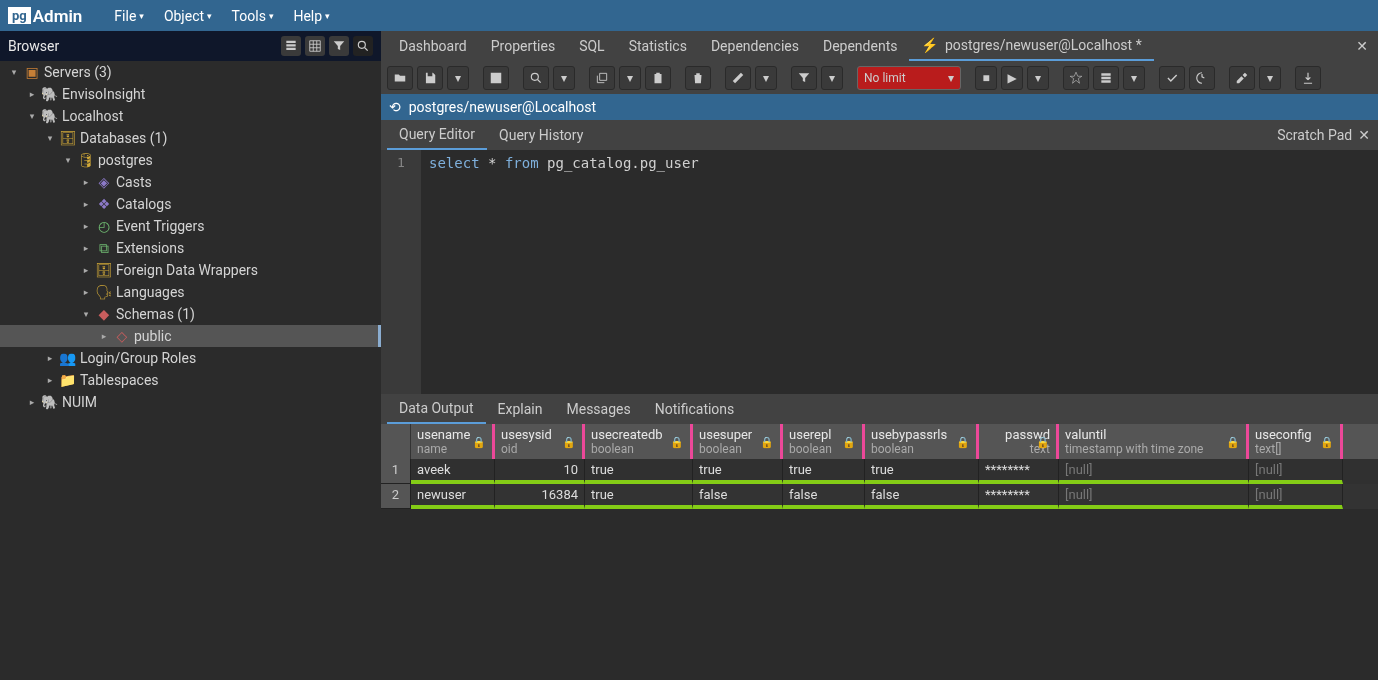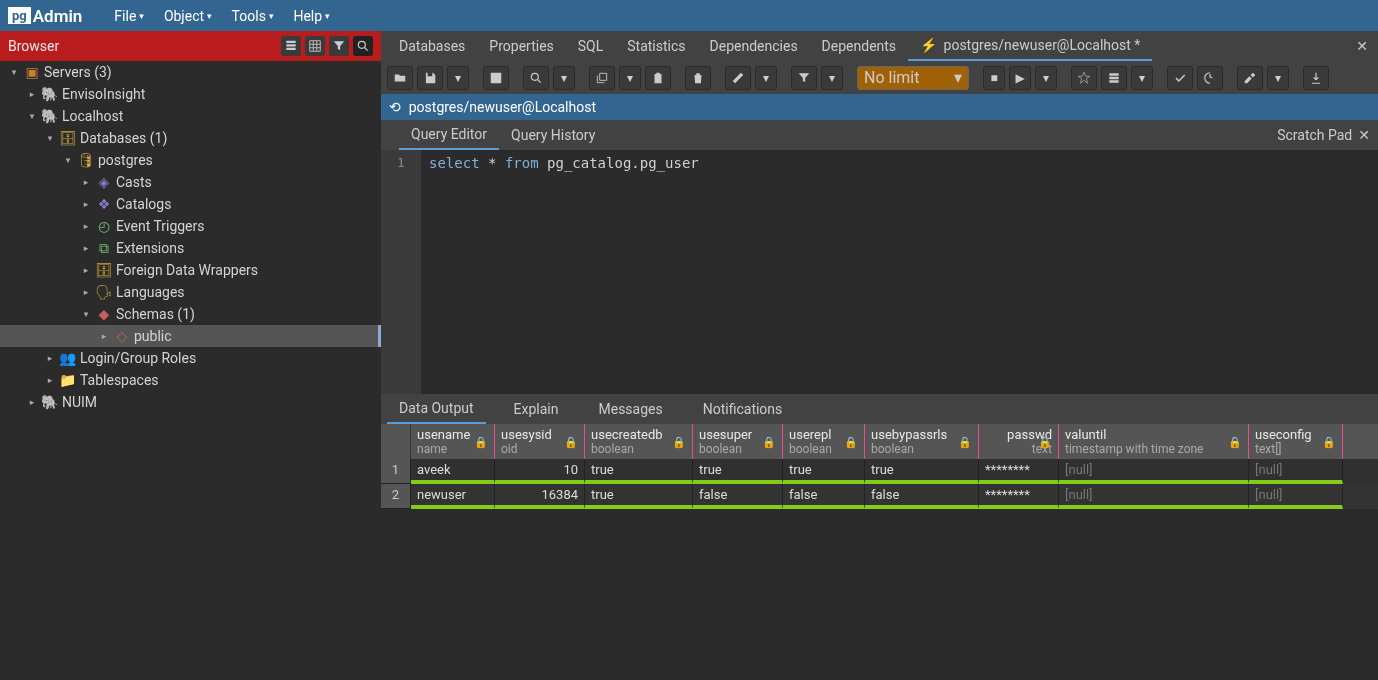--- a/index.html
+++ b/index.html
@@ -43,21 +43,21 @@
 .caret-down { font-size: 9px; }
 
 
 .toolbar-row {
   height: 30px;
   display: flex;
   background: #3e3e3e;
 }
 .browser-header {
   width: 381px;
-  background: #b91c1c;
+  background: #0f172a;
   display: flex;
   align-items: center;
   padding: 0 8px;
   color: #e8e8e8;
 }
 .browser-title { flex: 1; font-size: 14px; }
 .browser-btns { display: flex; gap: 4px; }
 .sq-btn {
   width: 20px; height: 20px;
   background: #3a3a3a;
@@ -129,43 +129,43 @@
   min-width: 22px; height: 24px;
   background: #3a3a3a;
   border: 1px solid #2a2a2a;
   border-radius: 3px;
   display: flex; align-items: center; justify-content: center;
   color: #ccc; font-size: 12px; cursor: pointer;
   padding: 0 5px;
 }
 .tb-sep { width: 6px; }
 .limit-select {
-  width: 112px; height: 24px;
-  background: #a16207;
+  width: 104px; height: 24px;
+  background: #b91c1c;
   border: 1px solid #666;
   border-radius: 3px;
   color: #ccc;
-  font-size: 16px;
+  font-size: 12px;
   padding: 0 6px;
   display: flex; align-items: center; justify-content: space-between;
 }
 
 .context-bar {
   height: 26px;
   background: #326690;
   display: flex; align-items: center;
   padding: 0 8px; gap: 8px;
   color: #fff; font-size: 14px;
 }
 
 .editor-tabs {
   height: 30px;
   background: #424242;
   display: flex; align-items: center;
-  padding-left: 18px;
+  padding-left: 6px;
 }
 .ed-tab {
   color: #ccc; padding: 6px 12px; font-size: 14px; cursor: pointer;
 }
 .ed-tab.active { border-bottom: 2px solid #5b9dd9; }
 .scratch { margin-left: auto; padding-right: 8px; color: #ccc; font-size: 14px; display: flex; align-items: center; gap: 6px; }
 
 .editor-area {
   height: 244px;
   background: #2b2b2b;
@@ -182,32 +182,31 @@
 }
 .kw { color: #7fb0dc; }
 .op { color: #d4d4d4; }
 .tbl { color: #d0d0d0; }
 
 .result-tabs {
   height: 30px;
   background: #424242;
   display: flex; align-items: center;
   padding-left: 6px;
-  gap: 16px;
 }
 
 .result-grid {
   flex: 1;
   background: #2b2b2b;
   overflow: auto;
 }
 .grid-header { display: flex; background: #555; }
 .gh-row-num { width: 30px; border-right: 1px solid #333; position: relative; }
 .gh-cell {
-  border-right: 1px solid #ec4899;
+  border-right: 3px solid #ec4899;
   padding: 3px 6px;
   display: flex; flex-direction: column;
   position: relative;
 }
 .gh-cell .name { color: #e8e8e8; font-size: 13px; }
 .gh-cell .type { color: #aaa; font-size: 12px; }
 .gh-cell .lock { position: absolute; right: 6px; top: 50%; transform: translateY(-50%); color: #bbb; font-size: 11px; }
 .grid-row { display: flex; background: #333; }
 .grid-row:nth-child(odd) { background: #303030; }
 .gr-idx { width: 30px; background: #555; text-align: center; color: #ccc; border-right: 1px solid #222; border-bottom: 1px solid #222; padding: 3px 0; font-size: 13px; }
@@ -273,21 +272,21 @@
         </div>
       <div class="sq-btn active">
           <svg viewBox="0 0 24 24">
             <circle cx="10" cy="10" r="6" fill="none" stroke="currentColor" stroke-width="2"></circle>
             <path d="M15 15l5 5" stroke="currentColor" stroke-width="2"></path>
           </svg>
         </div>
     </div>
   </div>
   <div class="tab-strip">
-    <div class="top-tab">Databases</div>
+    <div class="top-tab">Dashboard</div>
     <div class="top-tab">Properties</div>
     <div class="top-tab">SQL</div>
     <div class="top-tab">Statistics</div>
     <div class="top-tab">Dependencies</div>
     <div class="top-tab">Dependents</div>
     <div class="top-tab active">
       <span style="color:#e0b24c">⚡</span>
       <span>postgres/newuser@Localhost *</span>
     </div>
     <span class="close-x">✕</span>

